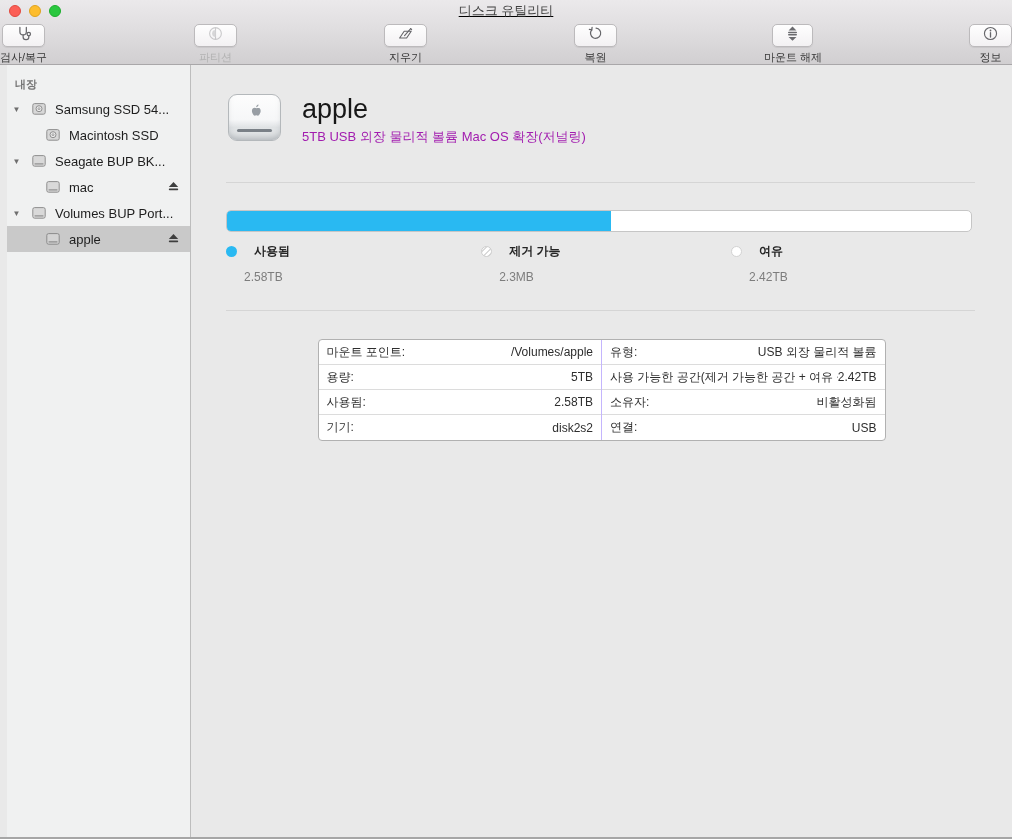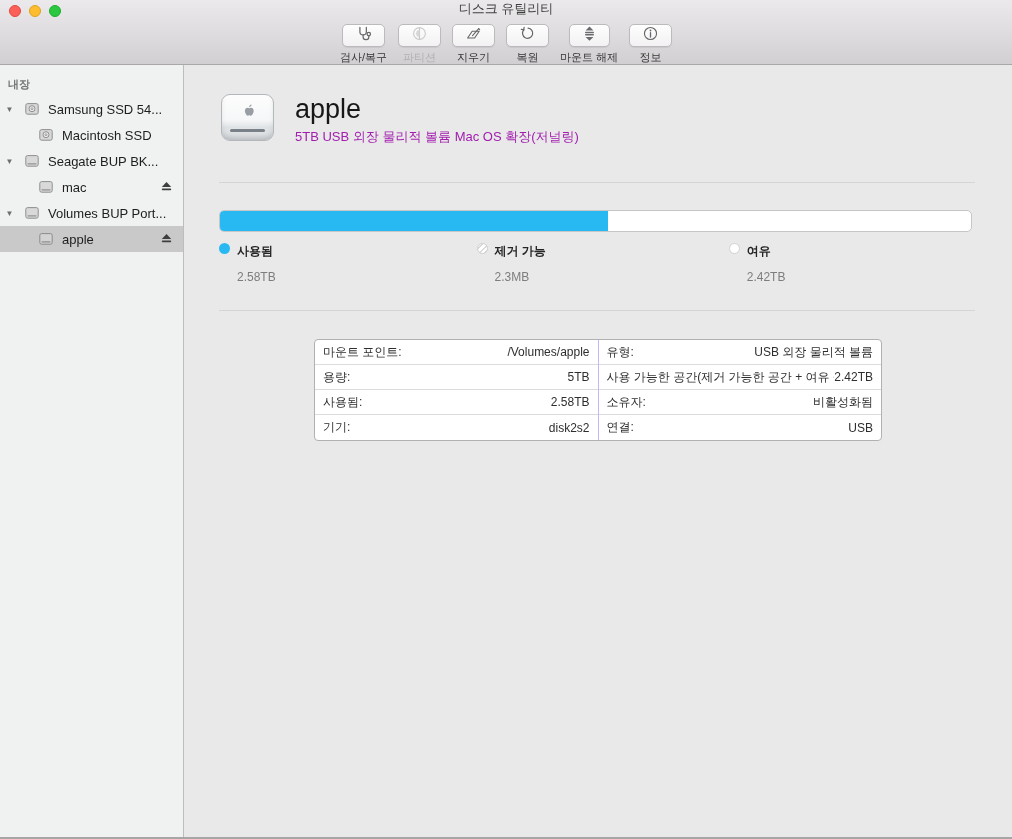--- a/index.html
+++ b/index.html
@@ -5,43 +5,43 @@
   * { margin:0; padding:0; box-sizing:border-box; }
   html,body { width:1012px; height:839px; background:#e9e9e9; }
   body { font-family:"Liberation Sans","DejaVu Sans",sans-serif; }
 
   .window { width:1012px; height:839px; display:flex; flex-direction:column;
             border-bottom:2px solid #a6a6a6; overflow:hidden; }
 
   
   .chrome { flex:none; height:65px; background:linear-gradient(180deg,#ebe9eb 0%,#e0dee0 45%,#d1cfd1 100%);
             border-bottom:1px solid #a9a7a9; border-radius:5px 5px 0 0; }
-  .titlebar { height:21px; position:relative; display:flex; justify-content:center; }
+  .titlebar { height:21px; position:relative; display:flex; align-items:center; justify-content:center;text-decoration:underline; }
   .traffic { position:absolute; left:9px; top:5px; display:flex; gap:8px; }
   .light { width:12px; height:12px; border-radius:50%; }
   .light.red    { background:#fc5f57; border:1px solid #e1493f; }
   .light.yellow { background:#fdbd2e; border:1px solid #dfa31f; }
   .light.green  { background:#2ac73f; border:1px solid #1cae2c; }
   .win-title { font-size:13px; color:#3f3f3f; }
 
-  .toolbar { display:flex; justify-content:center; align-items:flex-start; gap:11px; padding-top:3px; }
+  .toolbar { display:flex; justify-content:space-between; align-items:flex-start; gap:11px; padding-top:3px; }
   .tool { display:flex; flex-direction:column; align-items:center; gap:3px; }
   .tool-btn { min-width:41px; height:23px; padding:0 12px;
               background:linear-gradient(#fefefe,#f3f1f3);
               border:1px solid #bcbabc; border-radius:5px;
               display:flex; align-items:center; justify-content:center;
               box-shadow:0 1px 1px rgba(0,0,0,.07); cursor:default; }
   .tool-label { font-size:11px; color:#363636; white-space:nowrap; }
   .tool.disabled .tool-btn svg { opacity:.32; }
   .tool.disabled .tool-label { color:#b2b2b2; }
 
   
   .content { flex:1; display:flex; min-height:0; }
 
-  .sidebar { flex:none; width:184px; background:#f0f1f1; border-right:1px solid #bdbdbd; padding-top:9px; }
+  .sidebar { flex:none; width:184px; background:#f0f1f1; border-right:1px solid #bdbdbd; padding-top:9px;margin-left:7px; }
   .side-header { font-size:11px; font-weight:bold; color:#767676; padding:3px 0 4px 8px; }
   .side-header.second { margin-top:9px; }
   .side-row { height:26px; display:flex; align-items:center; position:relative; font-size:13px; color:#1e1e1e; cursor:default; }
   .side-row.selected { background:#c9c9c9; }
   .chev { position:absolute; left:4px; width:11px; text-align:center; font-size:8px; color:#6e6e6e; }
   .dicon { display:flex; }
   .lvl0 .dicon { margin-left:24px; }
   .lvl1 .dicon { margin-left:38px; }
   .side-name { margin-left:8px; white-space:nowrap; overflow:hidden; }
   .eject { position:absolute; right:10px; top:7px; display:flex; }
@@ -64,21 +64,21 @@
 
   .usagebar { margin:27px 40px 0 35px; height:22px; background:#ffffff; border:1px solid #c6c6c6;
               border-radius:5px; overflow:hidden; }
   .usagebar .used { height:100%; width:51.6%; background:#29b9f2; }
 
   .legend { position:relative; margin:11px 40px 0 35px; height:46px; }
   .legend-item { position:absolute; top:0; }
   .legend-item.i0 { left:0; }
   .legend-item.i1 { left:34.2%; }
   .legend-item.i2 { left:67.7%; }
-  .legend-head { display:flex; align-items:flex-start; gap:7px; }
+  .legend-head { display:flex; align-items:center; gap:17px; }
   .dot { width:11px; height:11px; border-radius:50%; flex:none; }
   .dot-used { background:#29b9f2; }
   .dot-purgeable { border:1px solid #cfcfcf;
       background:repeating-linear-gradient(135deg,#ffffff 0 2.5px,#dadada 2.5px 4px); }
   .dot-free { background:#ffffff; border:1px solid #d2d2d2; }
   .legend-label { font-size:12px; font-weight:bold; color:#252525; white-space:nowrap; }
   .legend-value { font-size:12px; color:#7d7d7d; margin:10px 0 0 18px; }
 
   .details { width:568px; margin:28px auto 0; background:#ffffff; border:1px solid #b1b1b1;
              border-radius:4px; display:flex; font-size:12px; color:#2e2e2e; }

